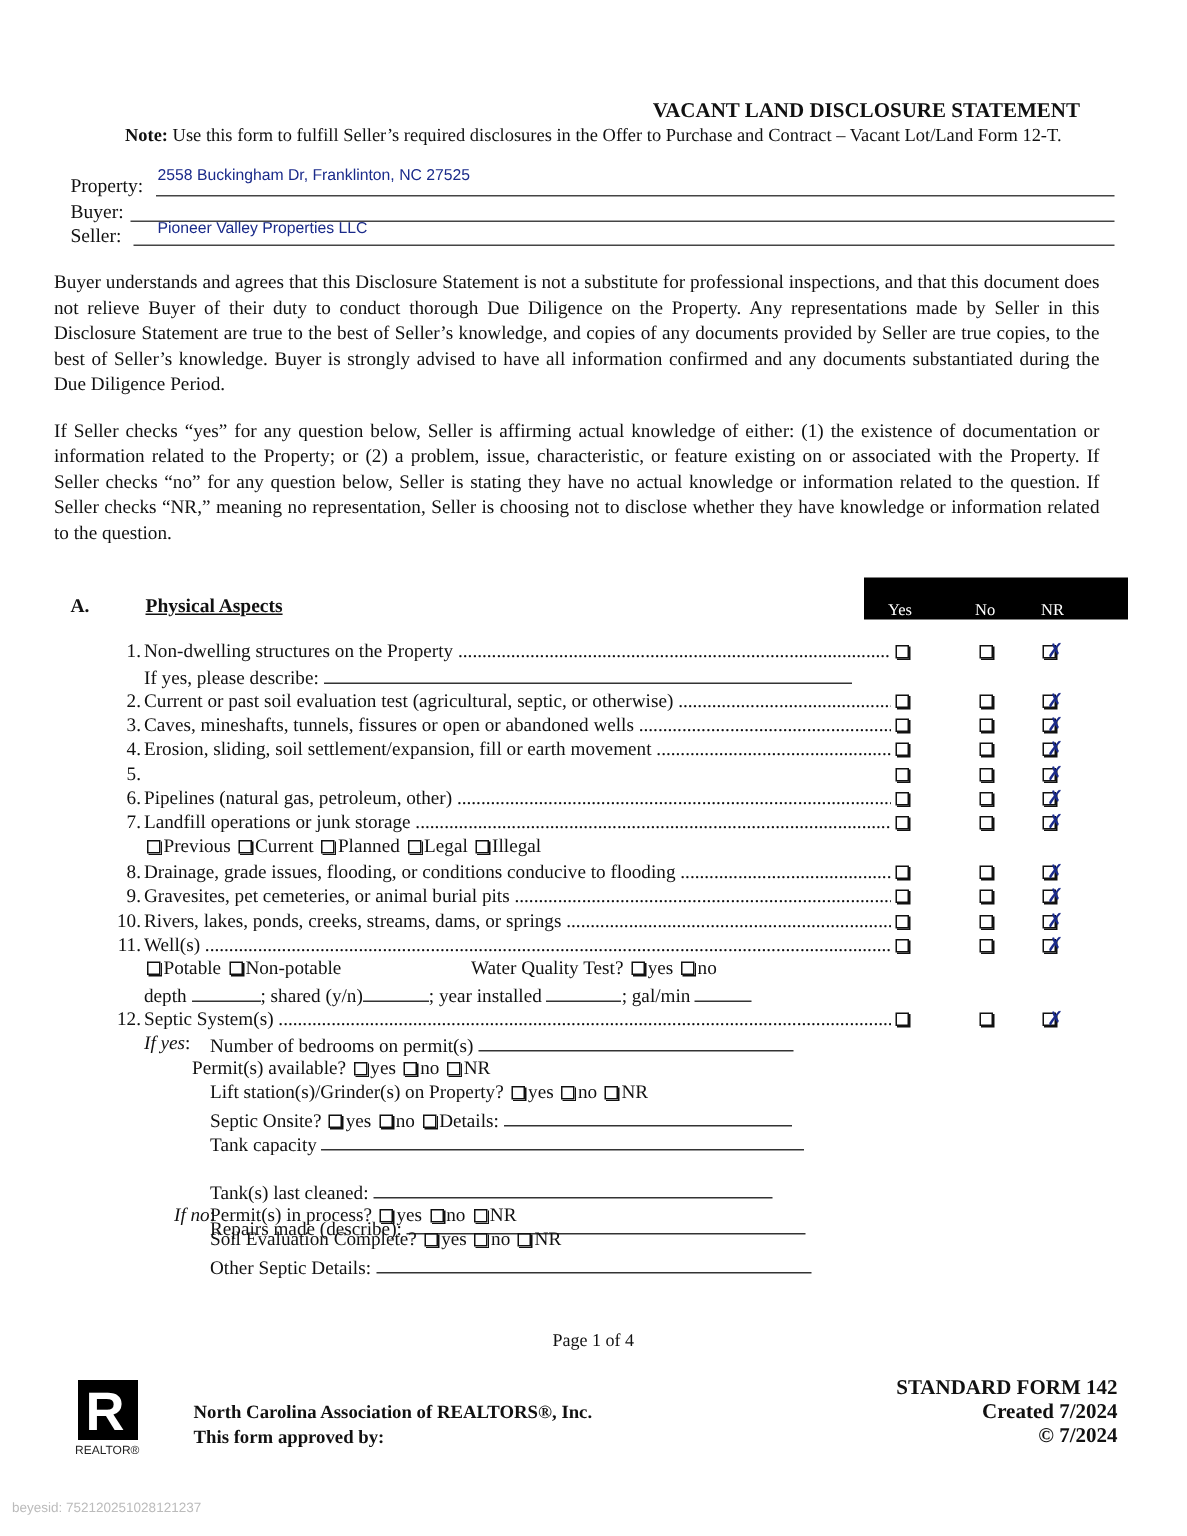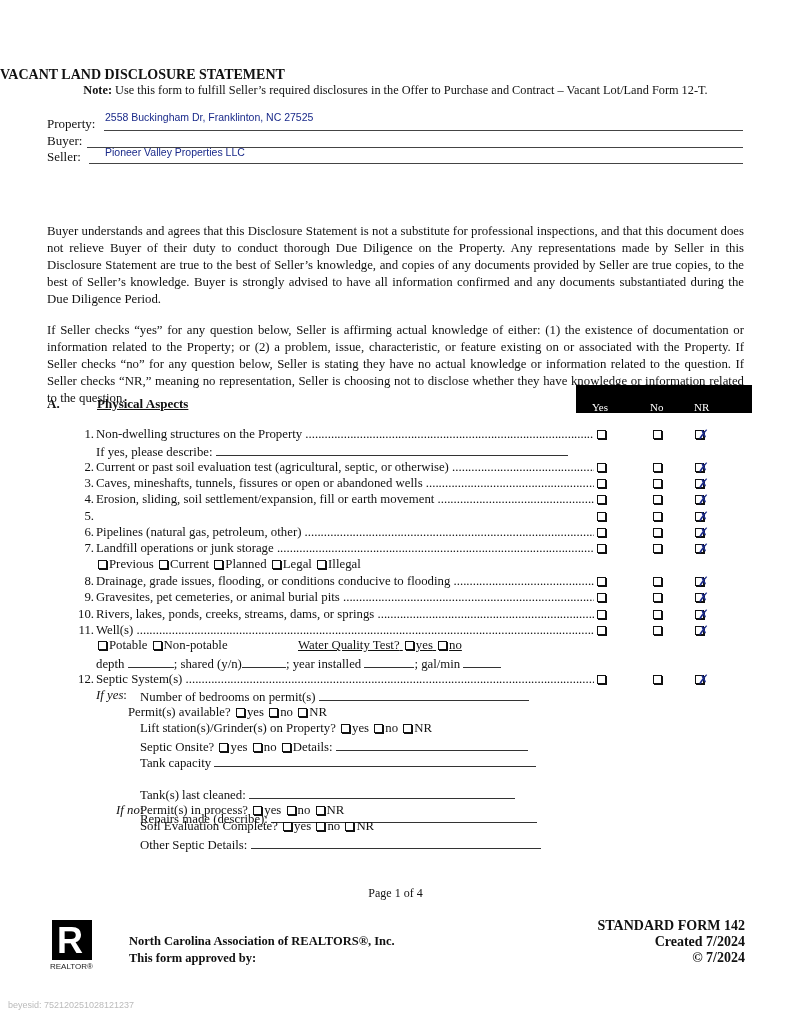--- a/index.html
+++ b/index.html
@@ -1,26 +1,26 @@
 <!DOCTYPE html>
 <html><head>
 <meta charset="utf-8">
 <style>
   html, body { margin:0; padding:0; background:#ffffff; }
   body { width:791px; height:1024px; position:relative; overflow:hidden;
          font-family:"Liberation Serif", "DejaVu Serif", serif; color:#111; }
   .abs { position:absolute; }
-  .title { top:67px; left:0; width:702px; text-align:left; font-weight:bold; font-size:14px; }
+  .title { top:67px; left:18px; width:702px; text-align:right; font-weight:bold; font-size:14px; }
   .note { top:83px; left:0; width:791px; text-align:center; font-size:12.3px; }
   .note b { font-weight:bold; }
   .field-row { left:47px; width:696px; height:17px; font-size:13px; }
   .field-row .lbl { position:absolute; left:0; bottom:0; }
   .field-row .line { position:absolute; bottom:1px; right:0; border-bottom:1px solid #444; }
   .field-row .val { position:absolute; font-family:"Liberation Sans", "DejaVu Sans", sans-serif; font-size:10.5px; color:#1a2a8a; }
-  .para { left:47px; width:697px; font-size:12.8px; line-height:17px; text-align:justify;margin-top:43px; }
+  .para { left:36px; width:697px; font-size:12.8px; line-height:17px; text-align:justify; }
   .sect-letter { left:47px; top:396px; font-weight:bold; font-size:13px; }
   .sect-title { left:97px; top:396px; font-weight:bold; font-size:13px; text-decoration:underline; }
   .hdr-box { left:576px; top:385px; width:176px; height:28px; background:#000; }
   .hdr-lbl { top:401px; color:#fff; font-size:11px; }
   .q-row { left:74px; width:530px; height:16px; font-size:12.8px; white-space:nowrap; overflow:hidden; }
   .q-row .num { position:absolute; left:0; width:20px; text-align:right; }
   .q-row .txt { position:absolute; left:22px; right:10px; overflow:hidden; }
   .q-row .txt::after { content:" ................................................................................................................................................................................................................................................................"; }
   .cb { width:9px; height:9px; border:1.3px solid #111; box-sizing:border-box; box-shadow:1px 1px 0 #111; background:#fff; }
   .xmark { color:#1a2a8a; font-family:"DejaVu Sans", sans-serif; font-size:13px; font-weight:bold; line-height:1; }
@@ -176,21 +176,21 @@
   <span class="inline-cb"></span><span>Current</span>
   <span class="inline-cb"></span><span>Planned</span>
   <span class="inline-cb"></span><span>Legal</span>
   <span class="inline-cb"></span><span>Illegal</span>
 </div>
 
 <div class="abs line-txt" style="left:96px; top:638px;">
   <span class="inline-cb"></span><span>Potable</span>
   <span class="inline-cb"></span><span>Non-potable</span>
 </div>
-<div class="abs line-txt" style="left:298px; top:638px;text-decoration:underline;">
+<div class="abs line-txt" style="left:314px; top:638px;">
   <span>Water Quality Test?</span>
   <span class="inline-cb"></span><span>yes</span>
   <span class="inline-cb"></span><span>no</span>
 </div>
 <div class="abs line-txt" style="left:96px; top:655px;">
   <span>depth</span>
   <span class="ul" style="width:46px;"></span><span>; shared (y/n)</span><span class="ul" style="width:44px;"></span><span>; year installed</span>
   <span class="ul" style="width:50px;"></span><span>; gal/min</span>
   <span class="ul" style="width:38px;"></span>
 </div>

